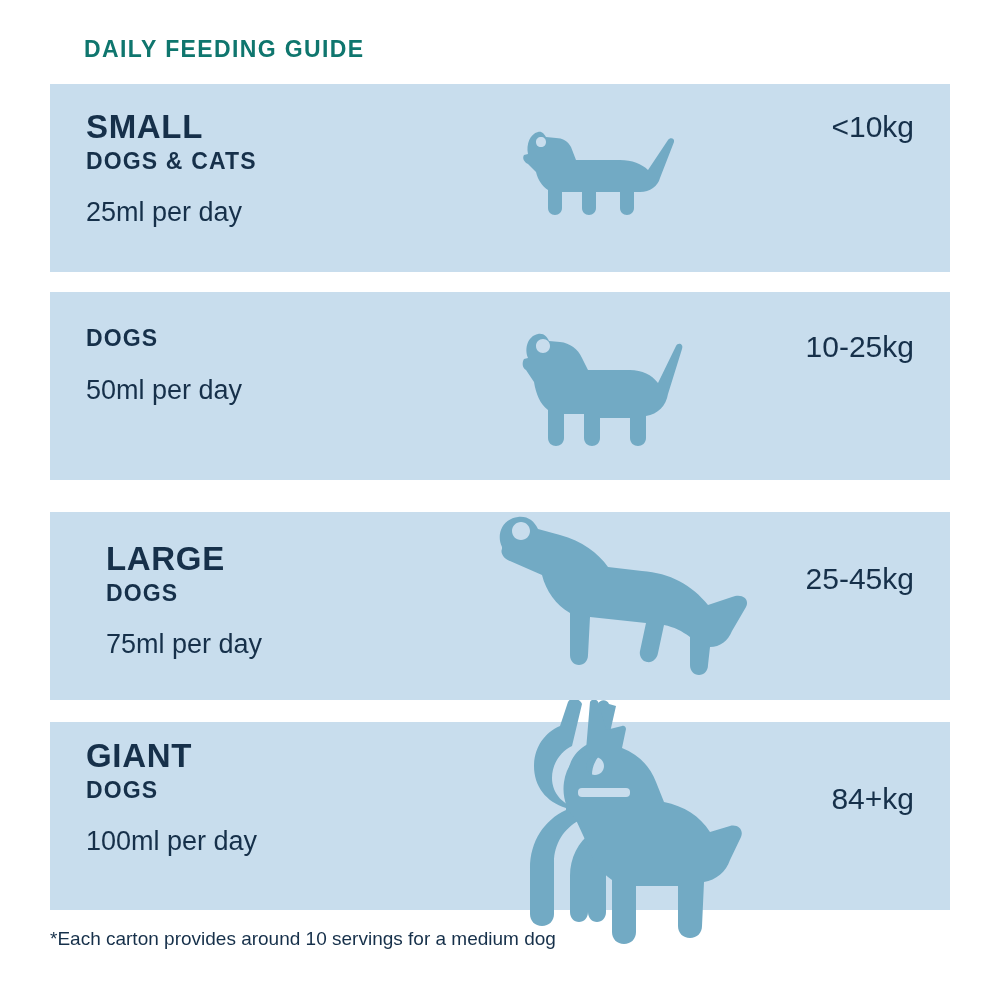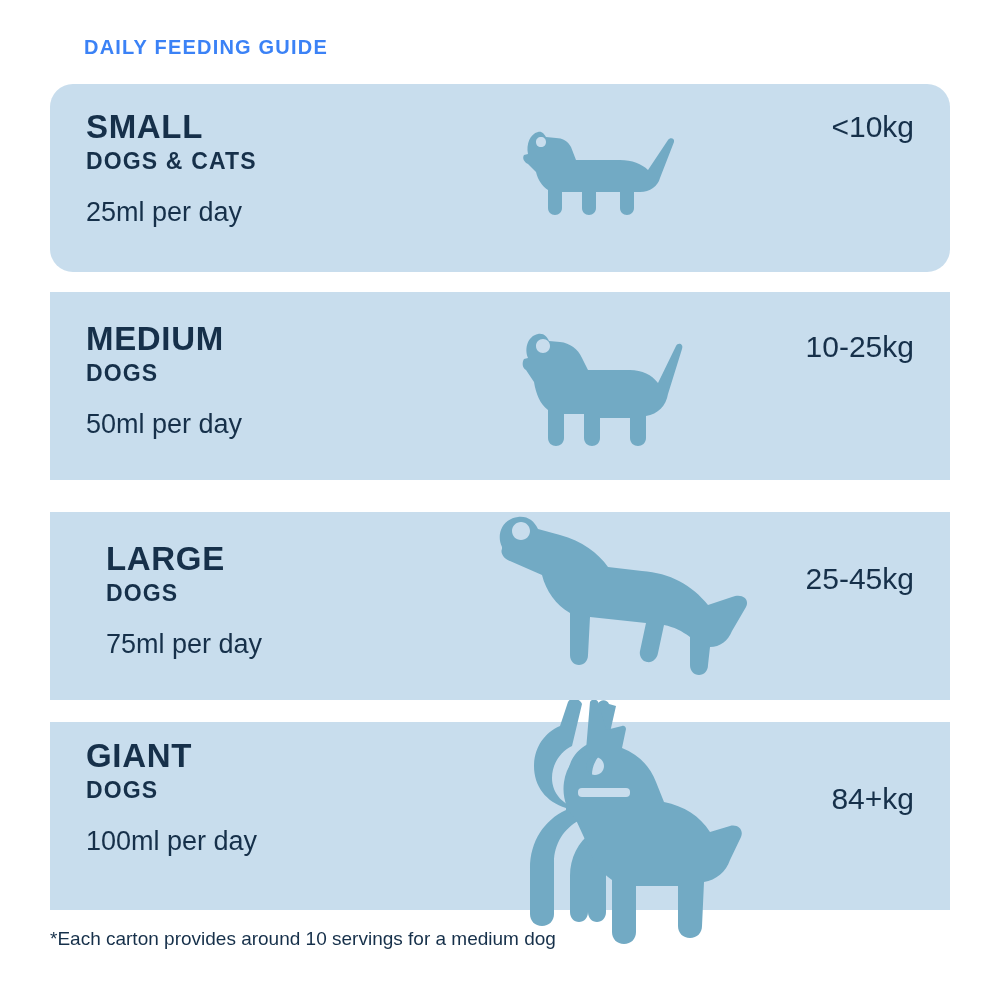--- a/index.html
+++ b/index.html
@@ -16,32 +16,32 @@
     overflow: hidden;
   }
   .page {
     position: absolute;
     inset: 0;
   }
   .guide-title {
     position: absolute;
     left: 84px;
     top: 36px;
-    font-size: 20px;
+    font-size: 23px;
     font-weight: bold;
     letter-spacing: 0.06em;
-    color: #3b82f6;
+    color: #0f766e;
   }
   .row {
     position: absolute;
     left: 50px;
     width: 900px;
     background: #c8dded;
   }
-  .row-1 { top: 84px;  height: 188px; border-radius: 23px; }
+  .row-1 { top: 84px;  height: 188px; }
   .row-2 { top: 292px; height: 188px; }
   .row-3 { top: 512px; height: 188px; }
   .row-4 { top: 722px; height: 188px; }
 
   .row-text {
     position: absolute;
     left: 36px;
     top: 0;
     height: 100%;
   }
@@ -123,21 +123,20 @@
              L160 58 C158 66 150 72 140 72 L134 72 L134 88 C134 92 131 95 127 95
              C123 95 120 92 120 88 L120 72 L96 72 L96 88 C96 92 93 95 89 95
              C85 95 82 92 82 88 L82 72 L62 72 L62 88 C62 92 59 95 55 95
              C51 95 48 92 48 88 L48 70 C42 66 38 60 36 52 L28 44 C24 42 22 38 24 35 Z
              M36 22 C36 25 38 27 41 27 C44 27 46 25 46 22 C46 19 44 17 41 17
              C38 17 36 19 36 22 Z" fill="#72aac4"></path>
   </svg>
 
   <div class="row row-2 r2">
     <div class="row-text">
-      <div class="size-name">MEDIUM</div>
       <div class="size-sub">DOGS</div>
       <div class="amount">50ml per day</div>
     </div>
     <div class="weight">10-25kg</div>
   </div>
 
   <svg class="dog dog-medium" width="200" height="140" viewBox="0 0 200 140">
     <path d="M38 40 C34 30 38 18 48 16 C54 15 57 19 59 23 L70 24 C80 25 88 31 92 40
              L98 52 L140 52 C152 52 162 57 168 65 L186 28 C188 24 194 26 192 31
              L178 76 C176 88 168 96 156 98 L156 120 C156 125 152 128 148 128

